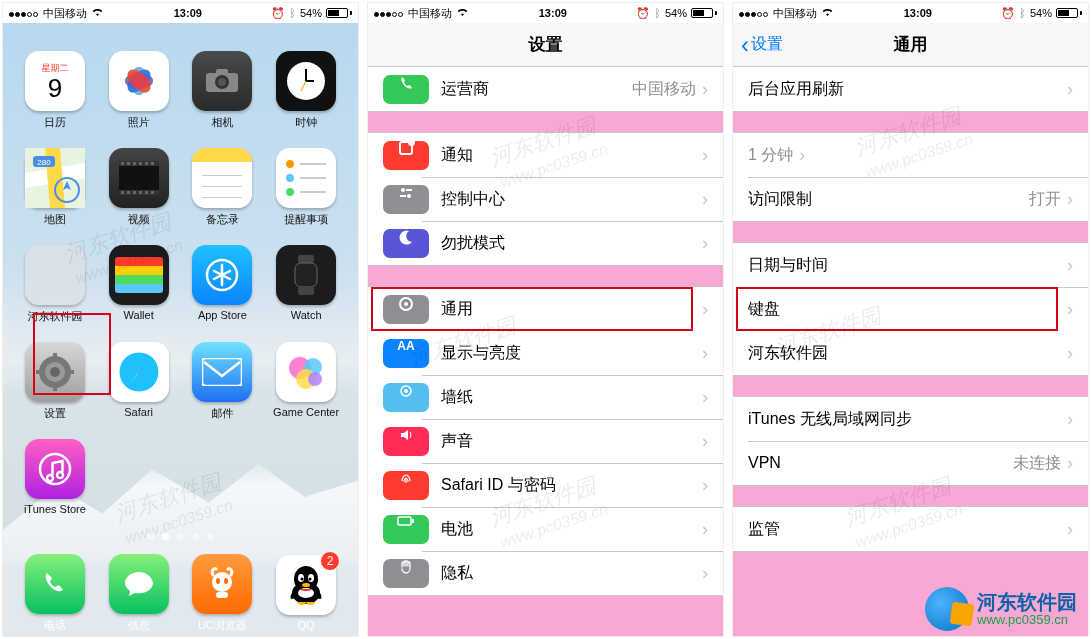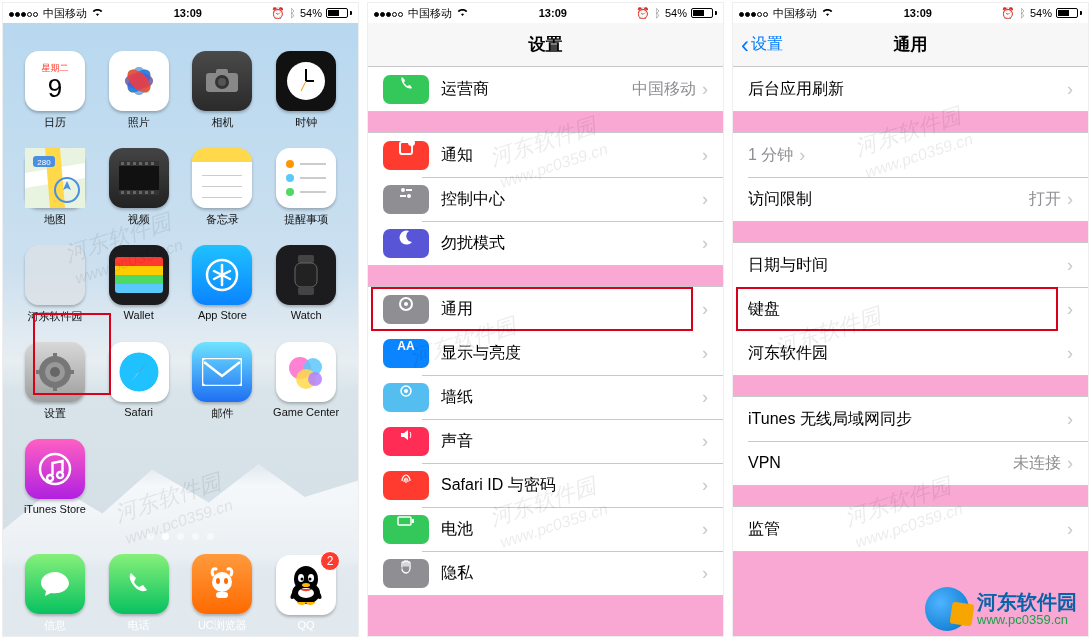--- a/index.html
+++ b/index.html
@@ -325,34 +325,34 @@
     <div class="wm" style="top:490px;left:120px;font-size:16px"><span>www.pc0359.cn</span></div>
     <div class="pager">
           <span></span>
           <span class="cur"></span>
           <span></span>
           <span></span>
           <span></span>
         </div>
     <div class="dock">
       <div class="app">
+            <div class="aicon i-phone">
+              <svg width="30" height="30" viewBox="0 0 30 30">
+                <path d="M7 4c-2 2-2 7 3 13s11 6 13 4l-4-5-4 2c-2-1-4-3-5-5l2-4z" fill="#fff"></path>
+              </svg>
+            </div>
+            <span class="alabel">电话</span>
+          </div>
+      <div class="app">
             <div class="aicon i-msg">
               <svg width="34" height="30" viewBox="0 0 34 30">
                 <path d="M17 3C9 3 3 8 3 14c0 3 2 6 5 8l-1 5 6-3c1 .2 3 .3 4 .3 8 0 14-5 14-10S25 3 17 3z" fill="#fff"></path>
               </svg>
             </div>
             <span class="alabel">信息</span>
-          </div>
-      <div class="app">
-            <div class="aicon i-phone">
-              <svg width="30" height="30" viewBox="0 0 30 30">
-                <path d="M7 4c-2 2-2 7 3 13s11 6 13 4l-4-5-4 2c-2-1-4-3-5-5l2-4z" fill="#fff"></path>
-              </svg>
-            </div>
-            <span class="alabel">电话</span>
           </div>
       <div class="app">
             <div class="aicon i-uc">
               <svg width="38" height="38" viewBox="0 0 38 38">
                 <circle cx="19" cy="17" r="10" fill="#fff"></circle>
                 <ellipse cx="15" cy="16" rx="2" ry="3" fill="#ff6a00"></ellipse>
                 <ellipse cx="23" cy="16" rx="2" ry="3" fill="#ff6a00"></ellipse>
                 <path d="M10 10c-2-4 0-7 3-6 M28 10c2-4 0-7-3-6" stroke="#fff" stroke-width="3" fill="none" stroke-linecap="round"></path>
                 <rect x="13" y="27" width="12" height="6" rx="3" fill="#fff"></rect>
               </svg>

